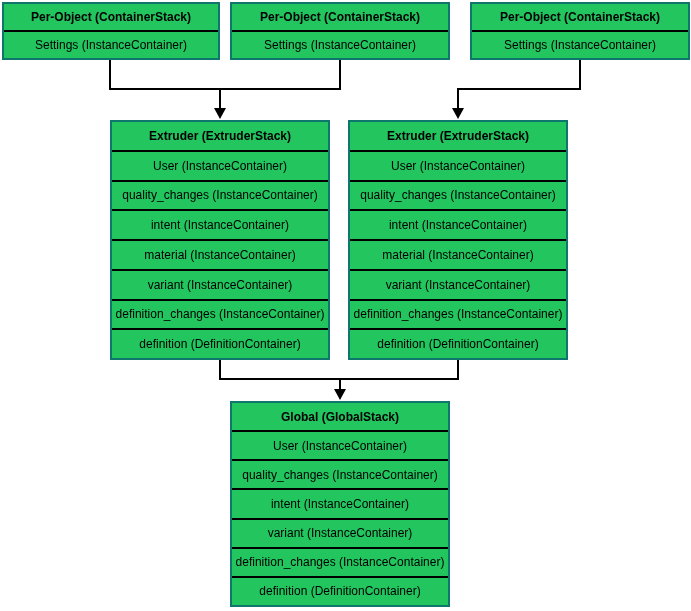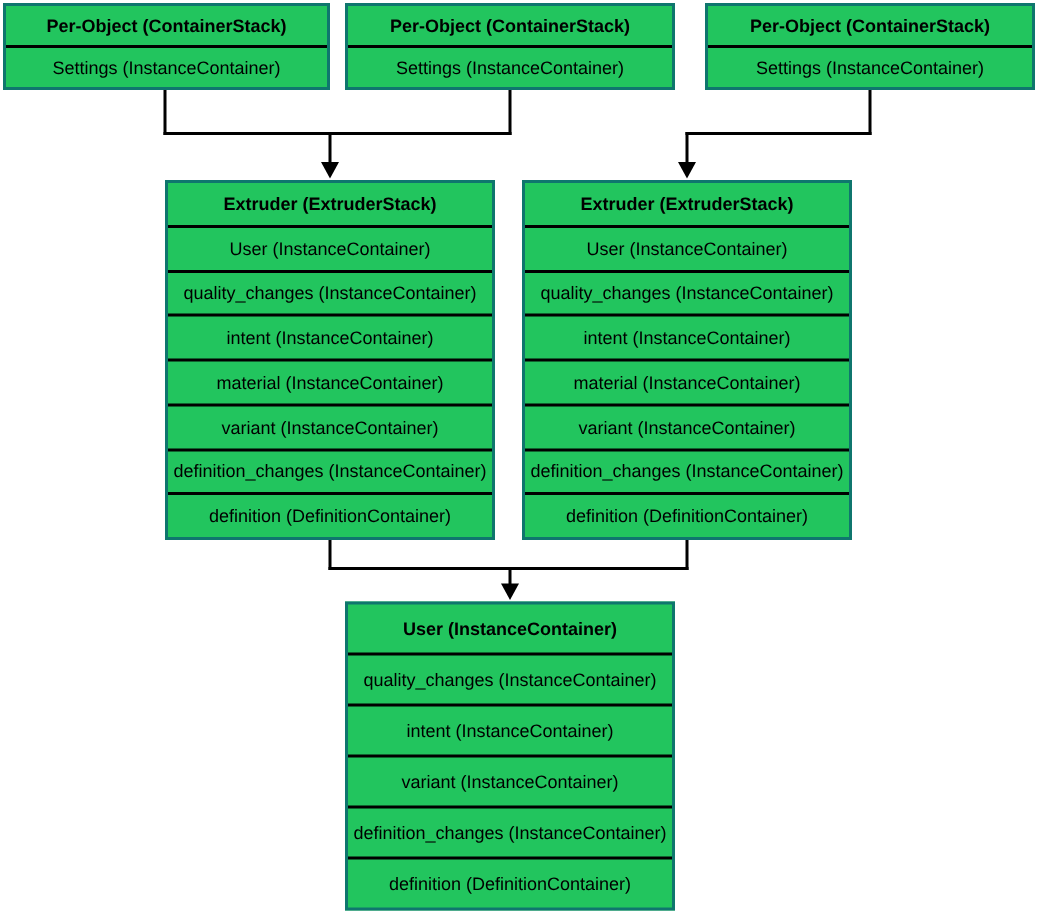--- a/index.html
+++ b/index.html
@@ -88,20 +88,21 @@
       <div class="cell">User (InstanceContainer)</div>
       <div class="cell">quality_changes (InstanceContainer)</div>
       <div class="cell">intent (InstanceContainer)</div>
       <div class="cell">material (InstanceContainer)</div>
       <div class="cell">variant (InstanceContainer)</div>
       <div class="cell">definition_changes (InstanceContainer)</div>
       <div class="cell">definition (DefinitionContainer)</div>
     </div>
 
   <div class="node" style="left:230px; top:401px; width:220px; height:206px;">
+      <div class="cell">Global (GlobalStack)</div>
       <div class="cell">User (InstanceContainer)</div>
       <div class="cell">quality_changes (InstanceContainer)</div>
       <div class="cell">intent (InstanceContainer)</div>
       <div class="cell">variant (InstanceContainer)</div>
       <div class="cell">definition_changes (InstanceContainer)</div>
       <div class="cell">definition (DefinitionContainer)</div>
     </div>
 
   <div class="line" style="left:109px; top:60px; width:2px; height:30px;"></div>
   <div class="line" style="left:339px; top:60px; width:2px; height:30px;"></div>

